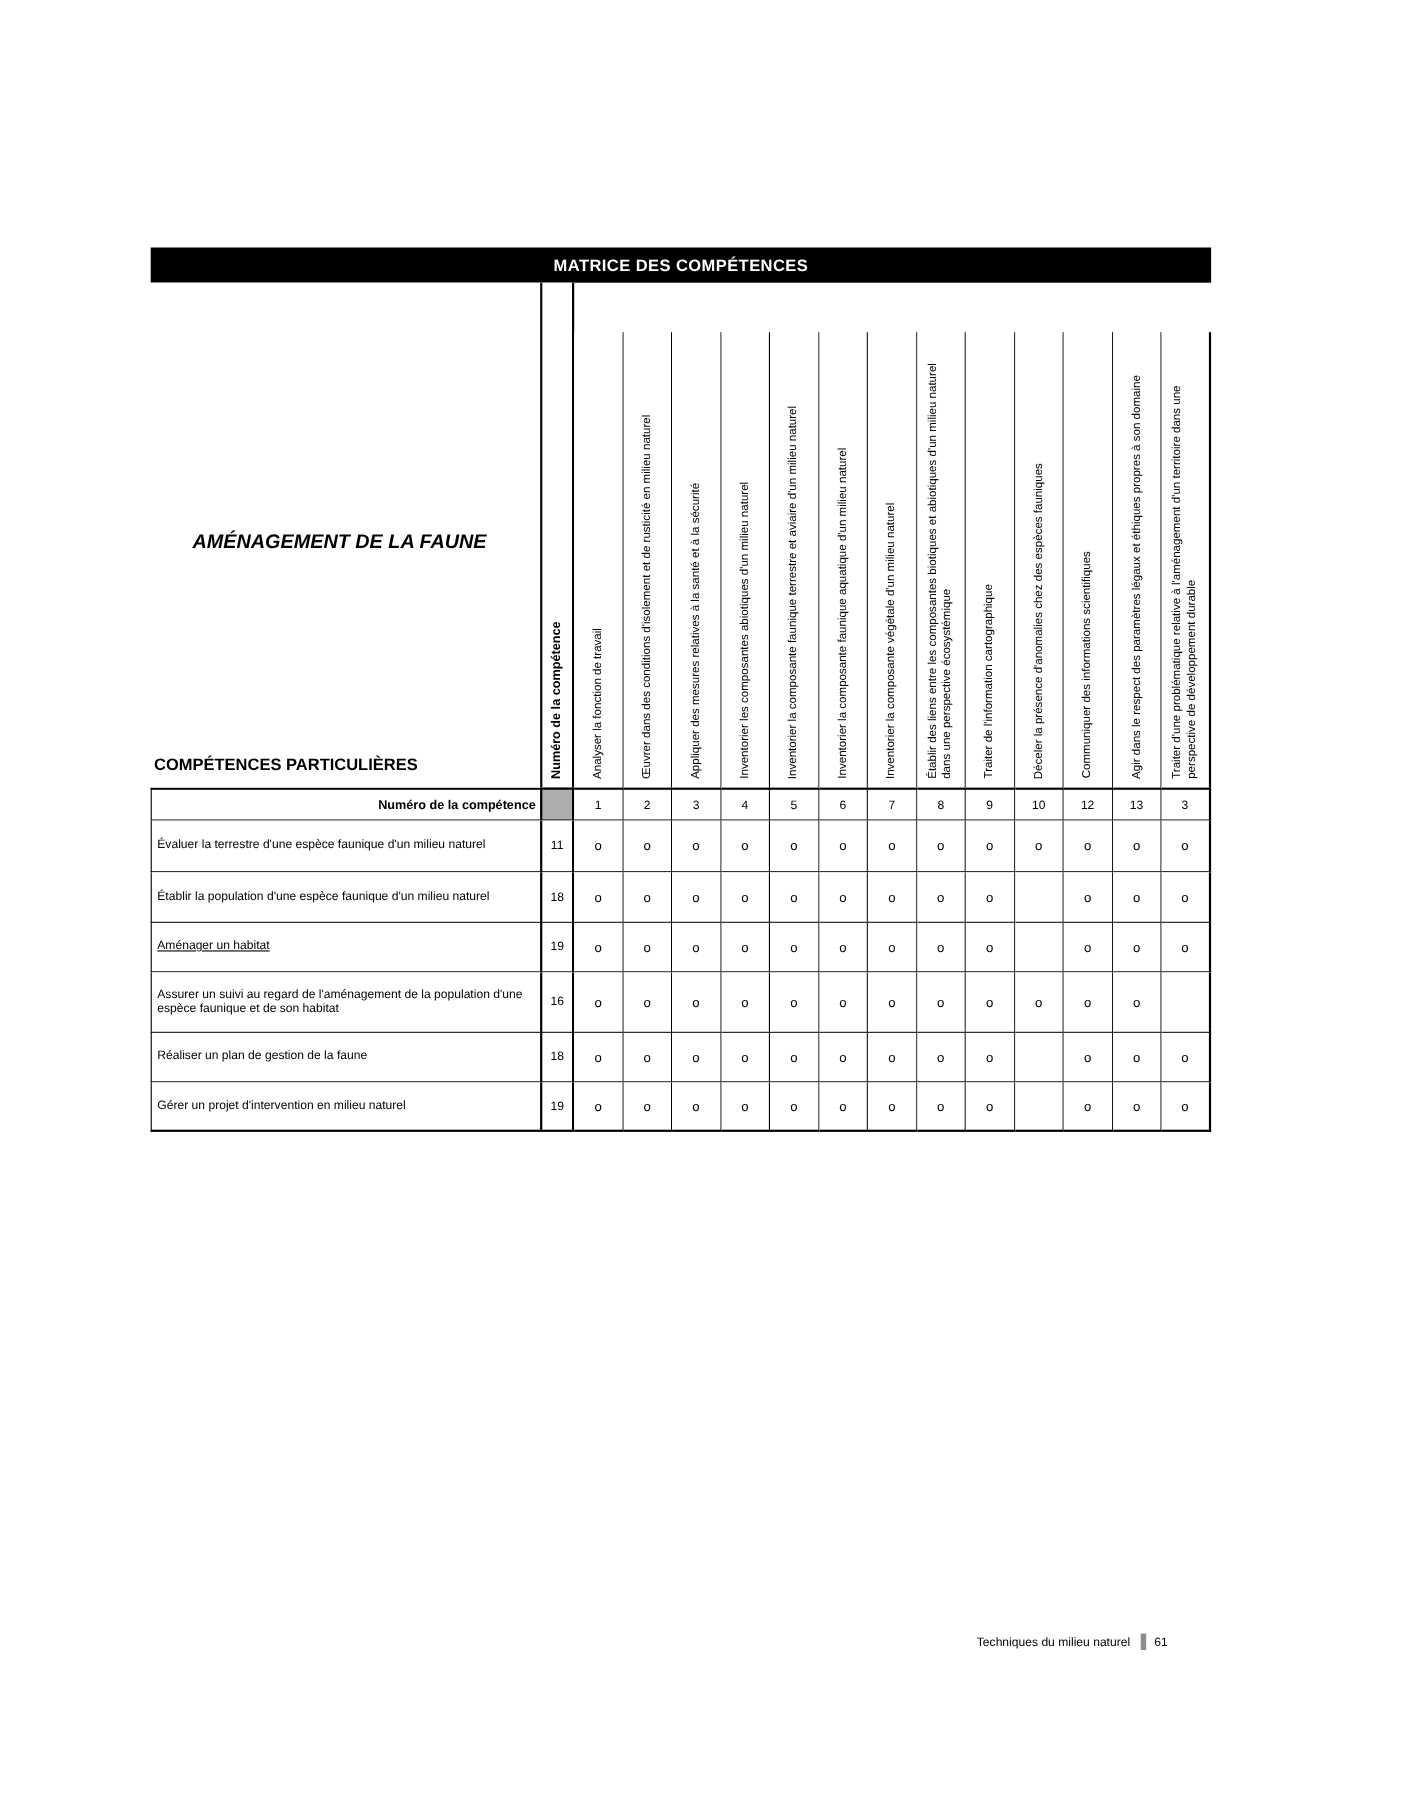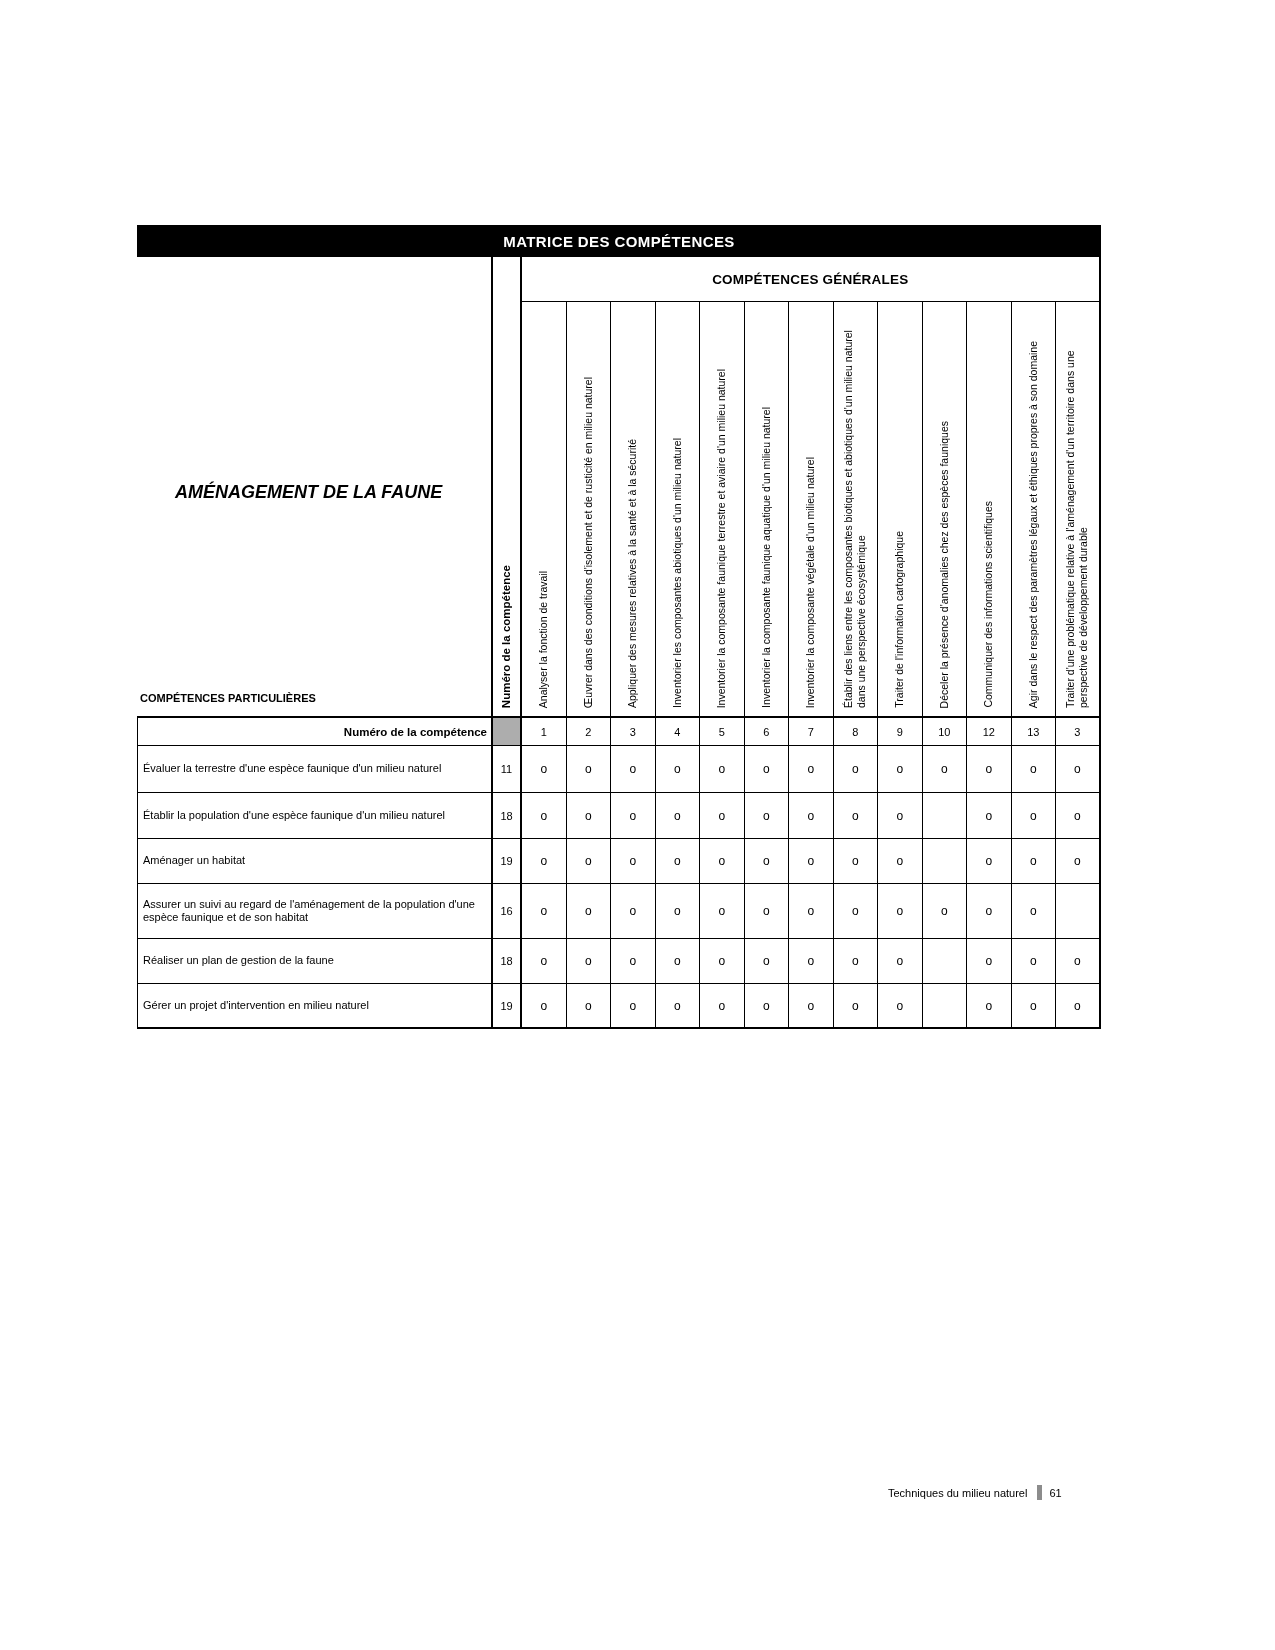--- a/index.html
+++ b/index.html
@@ -18,21 +18,21 @@
     display:grid;
     grid-template-columns:354px 31px repeat(13, 44.5px);
     grid-template-rows:45px 414px 30px 47px 46px 45px 55px 45px 45px;
   }
   .cell { background:#fff; overflow:hidden; }
   .left-head { grid-row:1/3; grid-column:1; position:relative; }
   .program-title {
     position:absolute; top:225px; left:38px;
     font-size:18px; font-weight:bold; font-style:italic; white-space:nowrap;
   }
-  .part-label { position:absolute; bottom:12px; left:3px; font-size:11px; font-weight:bold; }
+  .part-label { position:absolute; bottom:12px; left:3px; font-size:15px; font-weight:bold; }
   .numero-head {
     grid-row:1/3; grid-column:2;
     border-left:2px solid #000; border-right:2px solid #000;
     display:flex; align-items:flex-end; justify-content:center;
     padding-bottom:8px;
   }
   .gen-head {
     grid-row:1; grid-column:3/16;
     border-right:2px solid #000; border-bottom:1px solid #000;
     display:flex; align-items:center; justify-content:center;
@@ -91,21 +91,20 @@
 <div class="matrix">
   <div class="title-bar" style="background: rgb(0, 0, 0); color: rgb(255, 255, 255);">MATRICE DES COMPÉTENCES</div>
   <div class="grid" id="grid">
     <div class="cell left-head">
       <div class="program-title">AMÉNAGEMENT DE LA FAUNE</div>
       <div class="part-label">COMPÉTENCES PARTICULIÈRES</div>
     </div>
     <div class="cell numero-head">
       <div class="vtext bold">Numéro de la compétence</div>
     </div>
-    <div class="cell gen-head">COMPÉTENCES GÉNÉRALES</div>
     <div class="cell num-row-label">Numéro de la compétence</div>
     <div class="cell num-row-gray" style="background: rgb(173, 173, 173);"></div>
   <div class="cell hcell" style="grid-area: 2 / 3;">
         <div class="vtext">Analyser la fonction de travail</div>
       </div>
       <div class="cell ncell" style="grid-area: 3 / 3;">1</div>
       <div class="cell hcell" style="grid-area: 2 / 4;">
         <div class="vtext">Œuvrer dans des conditions d'isolement et de rusticité en milieu naturel</div>
       </div>
       <div class="cell ncell" style="grid-area: 3 / 4;">2</div>
@@ -176,21 +175,21 @@
       <div class="cell mark-cell" style="grid-area: 5 / 6;">o</div>
       <div class="cell mark-cell" style="grid-area: 5 / 7;">o</div>
       <div class="cell mark-cell" style="grid-area: 5 / 8;">o</div>
       <div class="cell mark-cell" style="grid-area: 5 / 9;">o</div>
       <div class="cell mark-cell" style="grid-area: 5 / 10;">o</div>
       <div class="cell mark-cell" style="grid-area: 5 / 11;">o</div>
       <div class="cell mark-cell" style="grid-area: 5 / 12;"></div>
       <div class="cell mark-cell" style="grid-area: 5 / 13;">o</div>
       <div class="cell mark-cell" style="grid-area: 5 / 14;">o</div>
       <div class="cell mark-cell last-col" style="grid-area: 5 / 15;">o</div>
-      <div class="cell rlabel" style="grid-area: 6 / 1;">Aménager un habitat</div>
+      <div class="cell rlabel" style="grid-area: 6 / 1; text-decoration: underline;">Aménager un habitat</div>
       <div class="cell rnum" style="grid-area: 6 / 2;">19</div>
       <div class="cell mark-cell" style="grid-area: 6 / 3;">o</div>
       <div class="cell mark-cell" style="grid-area: 6 / 4;">o</div>
       <div class="cell mark-cell" style="grid-area: 6 / 5;">o</div>
       <div class="cell mark-cell" style="grid-area: 6 / 6;">o</div>
       <div class="cell mark-cell" style="grid-area: 6 / 7;">o</div>
       <div class="cell mark-cell" style="grid-area: 6 / 8;">o</div>
       <div class="cell mark-cell" style="grid-area: 6 / 9;">o</div>
       <div class="cell mark-cell" style="grid-area: 6 / 10;">o</div>
       <div class="cell mark-cell" style="grid-area: 6 / 11;">o</div>

